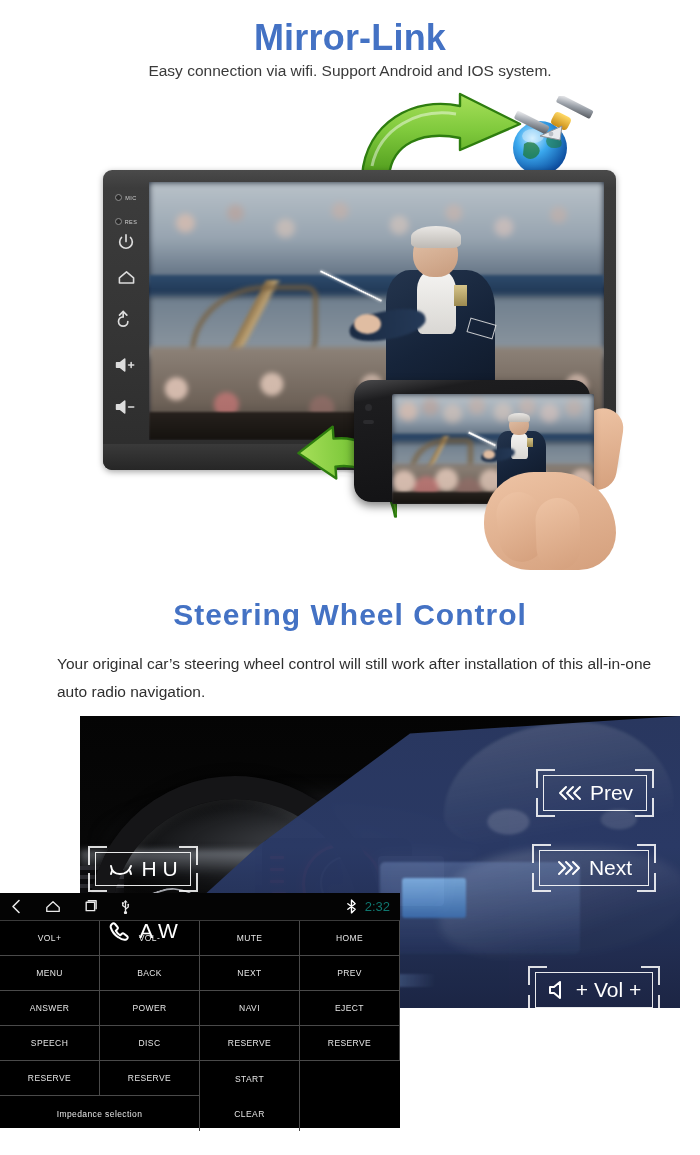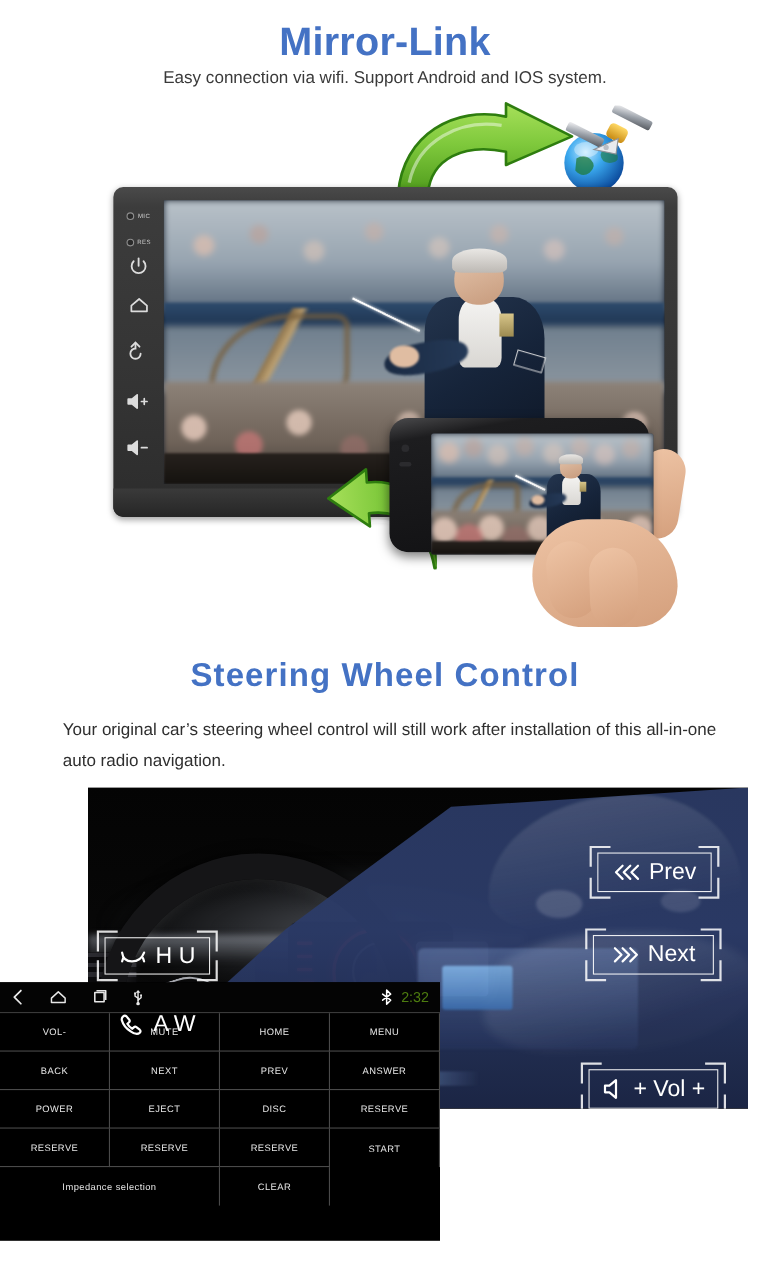--- a/index.html
+++ b/index.html
@@ -402,21 +402,21 @@
   #status-bar {
     position:relative;
     height:27px;
     display:flex; align-items:center;
     padding: 0 10px;
     background:#040404;
     border-bottom: 1px solid #3a3a3a;
   }
   #sb-left { display:flex; align-items:center; gap:22px; }
   #sb-right { margin-left:auto; display:flex; align-items:center; gap:8px; }
-  #sb-clock { color:#4d7c0f; font-size:13px; }
+  #sb-clock { color:#0f766e; font-size:13px; }
   .sb-ico svg { display:block; }
 
   #key-grid {
     display:grid;
     grid-template-columns: 100px 100px 100px 100px;
     grid-auto-rows: 35px;
   }
   .key-cell {
     border-right: 1px solid #4a4a4a;
     border-bottom: 1px solid #4a4a4a;
@@ -753,33 +753,36 @@
       <span class="sb-ico">
         <svg width="11" height="15" viewBox="0 0 12 16" fill="none" stroke="#ffffff" stroke-width="1.5" stroke-linejoin="round" stroke-linecap="round">
           <path d="M6 1 v14 L10 11 L2 5 M2 11 L10 5 L6 1"></path>
         </svg>
       </span>
       <span id="sb-clock">2:32</span>
     </div>
   </div>
 
   <div id="key-grid">
+    <div class="key-cell">VOL+</div>
     <div class="key-cell">VOL-</div>
     <div class="key-cell">MUTE</div>
 
     <div class="key-cell">HOME</div>
     <div class="key-cell">MENU</div>
     <div class="key-cell">BACK</div>
     <div class="key-cell lastcol">NEXT</div>
 
     <div class="key-cell">PREV</div>
     <div class="key-cell">ANSWER</div>
     <div class="key-cell">POWER</div>
+    <div class="key-cell lastcol">NAVI</div>
 
     <div class="key-cell">EJECT</div>
+    <div class="key-cell">SPEECH</div>
     <div class="key-cell lastcol">DISC</div>
 
     <div class="key-cell">RESERVE</div>
     <div class="key-cell">RESERVE</div>
     <div class="key-cell">RESERVE</div>
     <div class="key-cell lastcol">RESERVE</div>
 
     <div class="key-cell lastrow">START</div>
     <div class="key-cell span2 lastrow">Impedance selection</div>
     <div class="key-cell lastcol lastrow">CLEAR</div>

